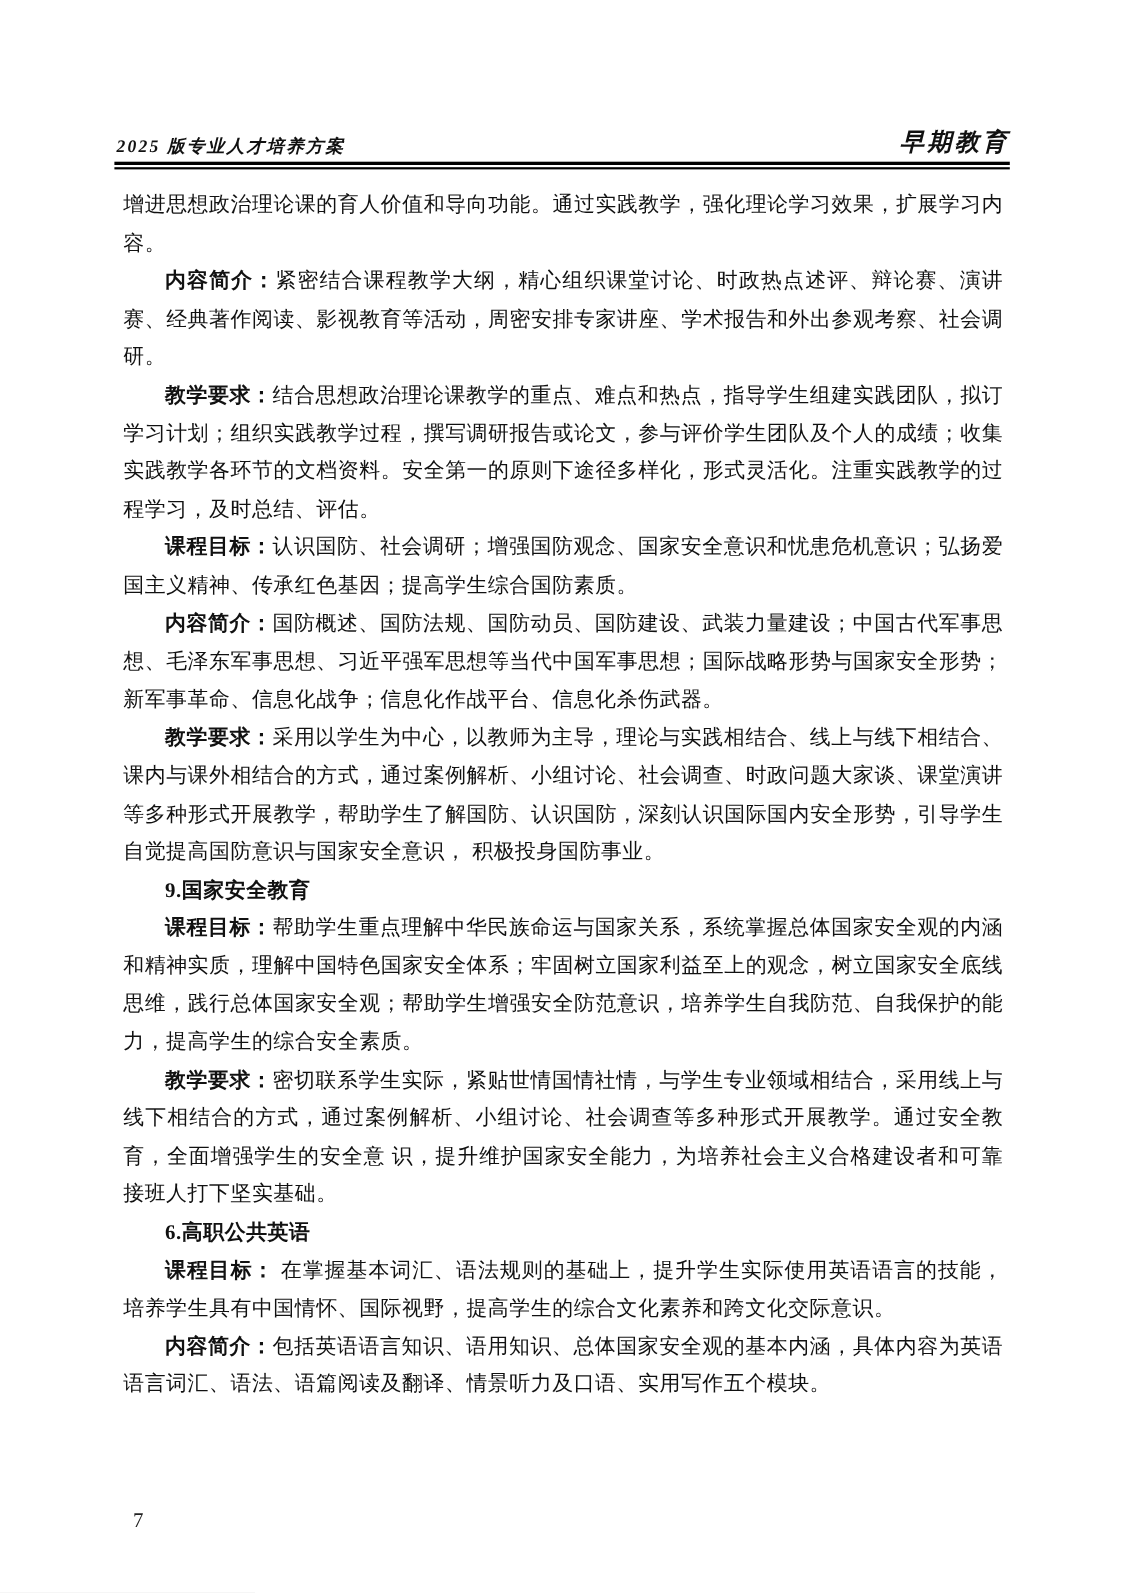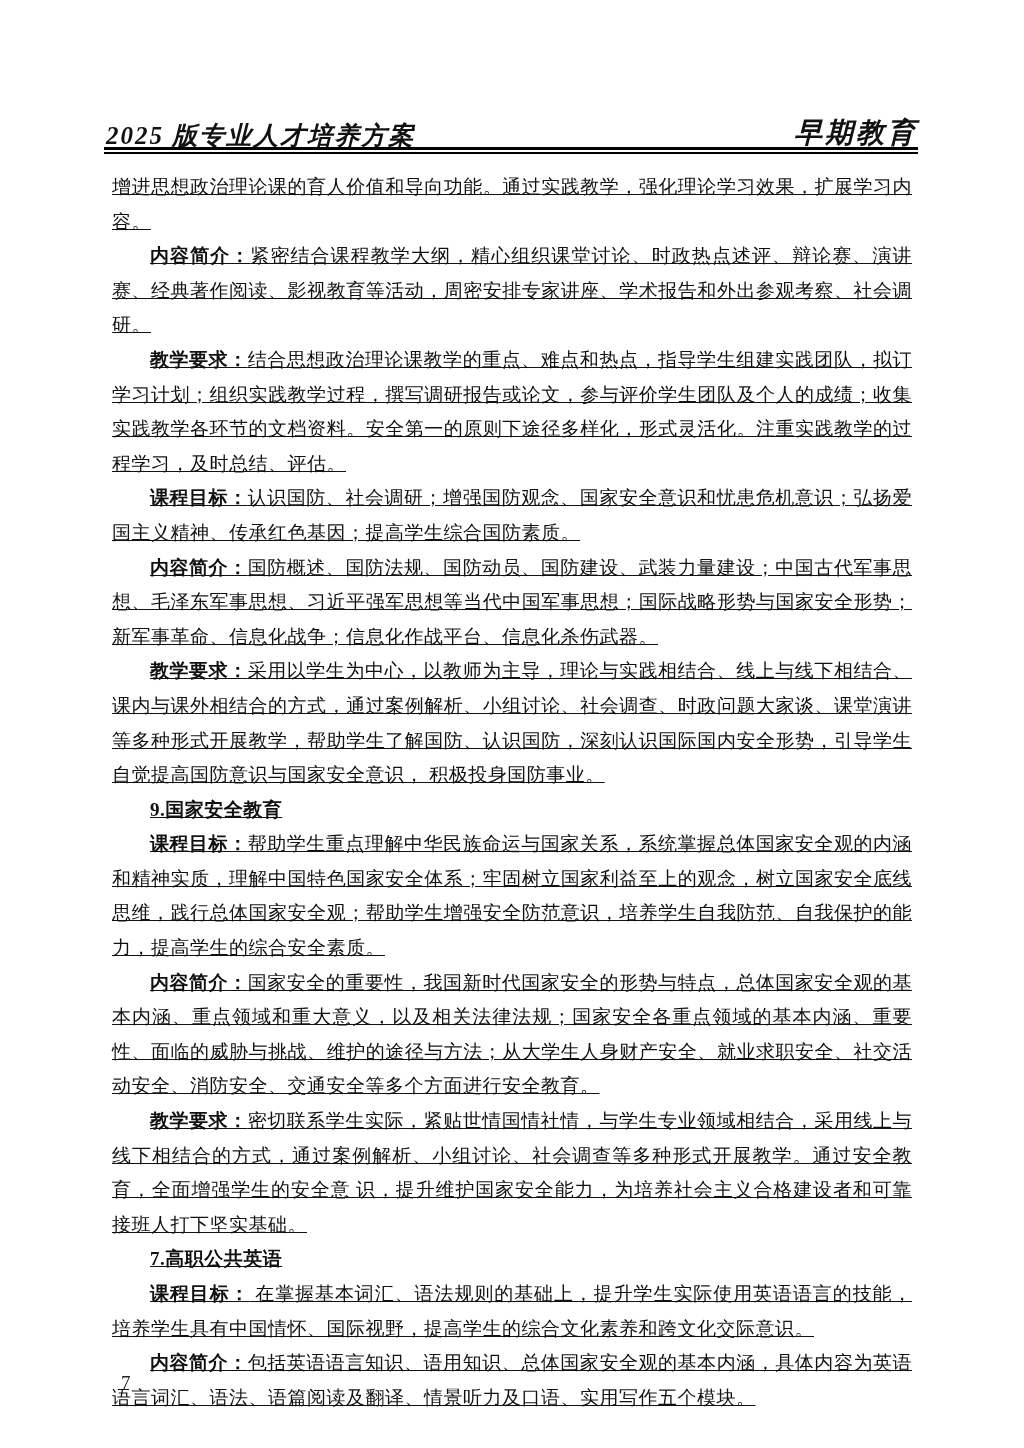--- a/index.html
+++ b/index.html
@@ -18,42 +18,42 @@
     top: 114px;
     left: 106px;
     width: 812px;
     display: flex;
     justify-content: space-between;
     align-items: flex-end;
     font-family: "Liberation Serif", "DejaVu Serif", serif;
     font-style: italic;
     font-weight: bold;
   }
-  .header-left  { font-size: 25px; letter-spacing: 2px; }
-  .header-right { font-size: 28px; letter-spacing: 3px; }
+  .header-left  { font-size: 16px; letter-spacing: 2px; }
+  .header-right { font-size: 22px; letter-spacing: 3px; }
   .header-rule {
     position: absolute;
     top: 147px;
     left: 104px;
     width: 814px;
   }
   .header-rule .rule-thick { height: 3px; background: #000; }
   .header-rule .rule-gap   { height: 2px; background: transparent; }
   .header-rule .rule-thin  { height: 2px; background: #000; }
   .content {
     position: absolute;
     top: 170px;
     left: 112px;
     width: 800px;
     font-size: 19px;
     line-height: 34.6px;
     text-align: justify;
     letter-spacing: 0.5px;
   }
-  .content p { margin: 0; padding: 0; text-decoration: underline; }
+  .content p { margin: 0; padding: 0; }
   .para.indent { text-indent: 2em; }
   .para.heading { text-indent: 2em; font-weight: bold; }
   .plabel { font-weight: bold; margin-top: 38px; }
   .page-number {
     position: absolute;
     left: 121px;
     top: 1372px;
     font-size: 19px;
     color: #222;
   }
@@ -76,22 +76,21 @@
 
   <div class="content">
     <p class="para"><span>增进思想政治理论课的育人价值和导向功能。通过实践教学，强化理论学习效果，扩展学习内容。</span></p>
     <p class="para indent"><span class="plabel">内容简介：</span><span>紧密结合课程教学大纲，精心组织课堂讨论、时政热点述评、辩论赛、演讲赛、经典著作阅读、影视教育等活动，周密安排专家讲座、学术报告和外出参观考察、社会调研。</span></p>
     <p class="para indent"><span class="plabel">教学要求：</span><span>结合思想政治理论课教学的重点、难点和热点，指导学生组建实践团队，拟订学习计划；组织实践教学过程，撰写调研报告或论文，参与评价学生团队及个人的成绩；收集实践教学各环节的文档资料。安全第一的原则下途径多样化，形式灵活化。注重实践教学的过程学习，及时总结、评估。</span></p>
     <p class="para indent"><span class="plabel">课程目标：</span><span>认识国防、社会调研；增强国防观念、国家安全意识和忧患危机意识；弘扬爱国主义精神、传承红色基因；提高学生综合国防素质。</span></p>
     <p class="para indent"><span class="plabel">内容简介：</span><span>国防概述、国防法规、国防动员、国防建设、武装力量建设；中国古代军事思想、毛泽东军事思想、习近平强军思想等当代中国军事思想；国际战略形势与国家安全形势；新军事革命、信息化战争；信息化作战平台、信息化杀伤武器。</span></p>
     <p class="para indent"><span class="plabel">教学要求：</span><span>采用以学生为中心，以教师为主导，理论与实践相结合、线上与线下相结合、课内与课外相结合的方式，通过案例解析、小组讨论、社会调查、时政问题大家谈、课堂演讲等多种形式开展教学，帮助学生了解国防、认识国防，深刻认识国际国内安全形势，引导学生自觉提高国防意识与国家安全意识， 积极投身国防事业。</span></p>
     <p class="para heading"><span>9.国家安全教育</span></p>
     <p class="para indent"><span class="plabel">课程目标：</span><span>帮助学生重点理解中华民族命运与国家关系，系统掌握总体国家安全观的内涵和精神实质，理解中国特色国家安全体系；牢固树立国家利益至上的观念，树立国家安全底线思维，践行总体国家安全观；帮助学生增强安全防范意识，培养学生自我防范、自我保护的能力，提高学生的综合安全素质。</span></p>
-    <p class="para indent"><span class="plabel">内容简介：</span><span>国家安全的重要性，我国新时代国家安全的形势与特点，总体国家安全观的基本内涵、重点领域和重大意义，以及相关法律法规；国家安全各重点领域的基本内涵、重要性、面临的威胁与挑战、维护的途径与方法；从大学生人身财产安全、就业求职安全、社交活动安全、消防安全、交通安全等多个方面进行安全教育。</span></p>
     <p class="para indent"><span class="plabel">教学要求：</span><span>密切联系学生实际，紧贴世情国情社情，与学生专业领域相结合，采用线上与线下相结合的方式，通过案例解析、小组讨论、社会调查等多种形式开展教学。通过安全教育，全面增强学生的安全意 识，提升维护国家安全能力，为培养社会主义合格建设者和可靠接班人打下坚实基础。</span></p>
-    <p class="para heading"><span>7.高职公共英语</span></p>
+    <p class="para heading"><span>6.高职公共英语</span></p>
     <p class="para indent"><span class="plabel">课程目标：</span><span> 在掌握基本词汇、语法规则的基础上，提升学生实际使用英语语言的技能，培养学生具有中国情怀、国际视野，提高学生的综合文化素养和跨文化交际意识。</span></p>
     <p class="para indent"><span class="plabel">内容简介：</span><span>包括英语语言知识、语用知识、总体国家安全观的基本内涵，具体内容为英语语言词汇、语法、语篇阅读及翻译、情景听力及口语、实用写作五个模块。</span></p>
   </div>
 
   <div class="page-number">7</div>
 
 </div>
 
 </body></html>

